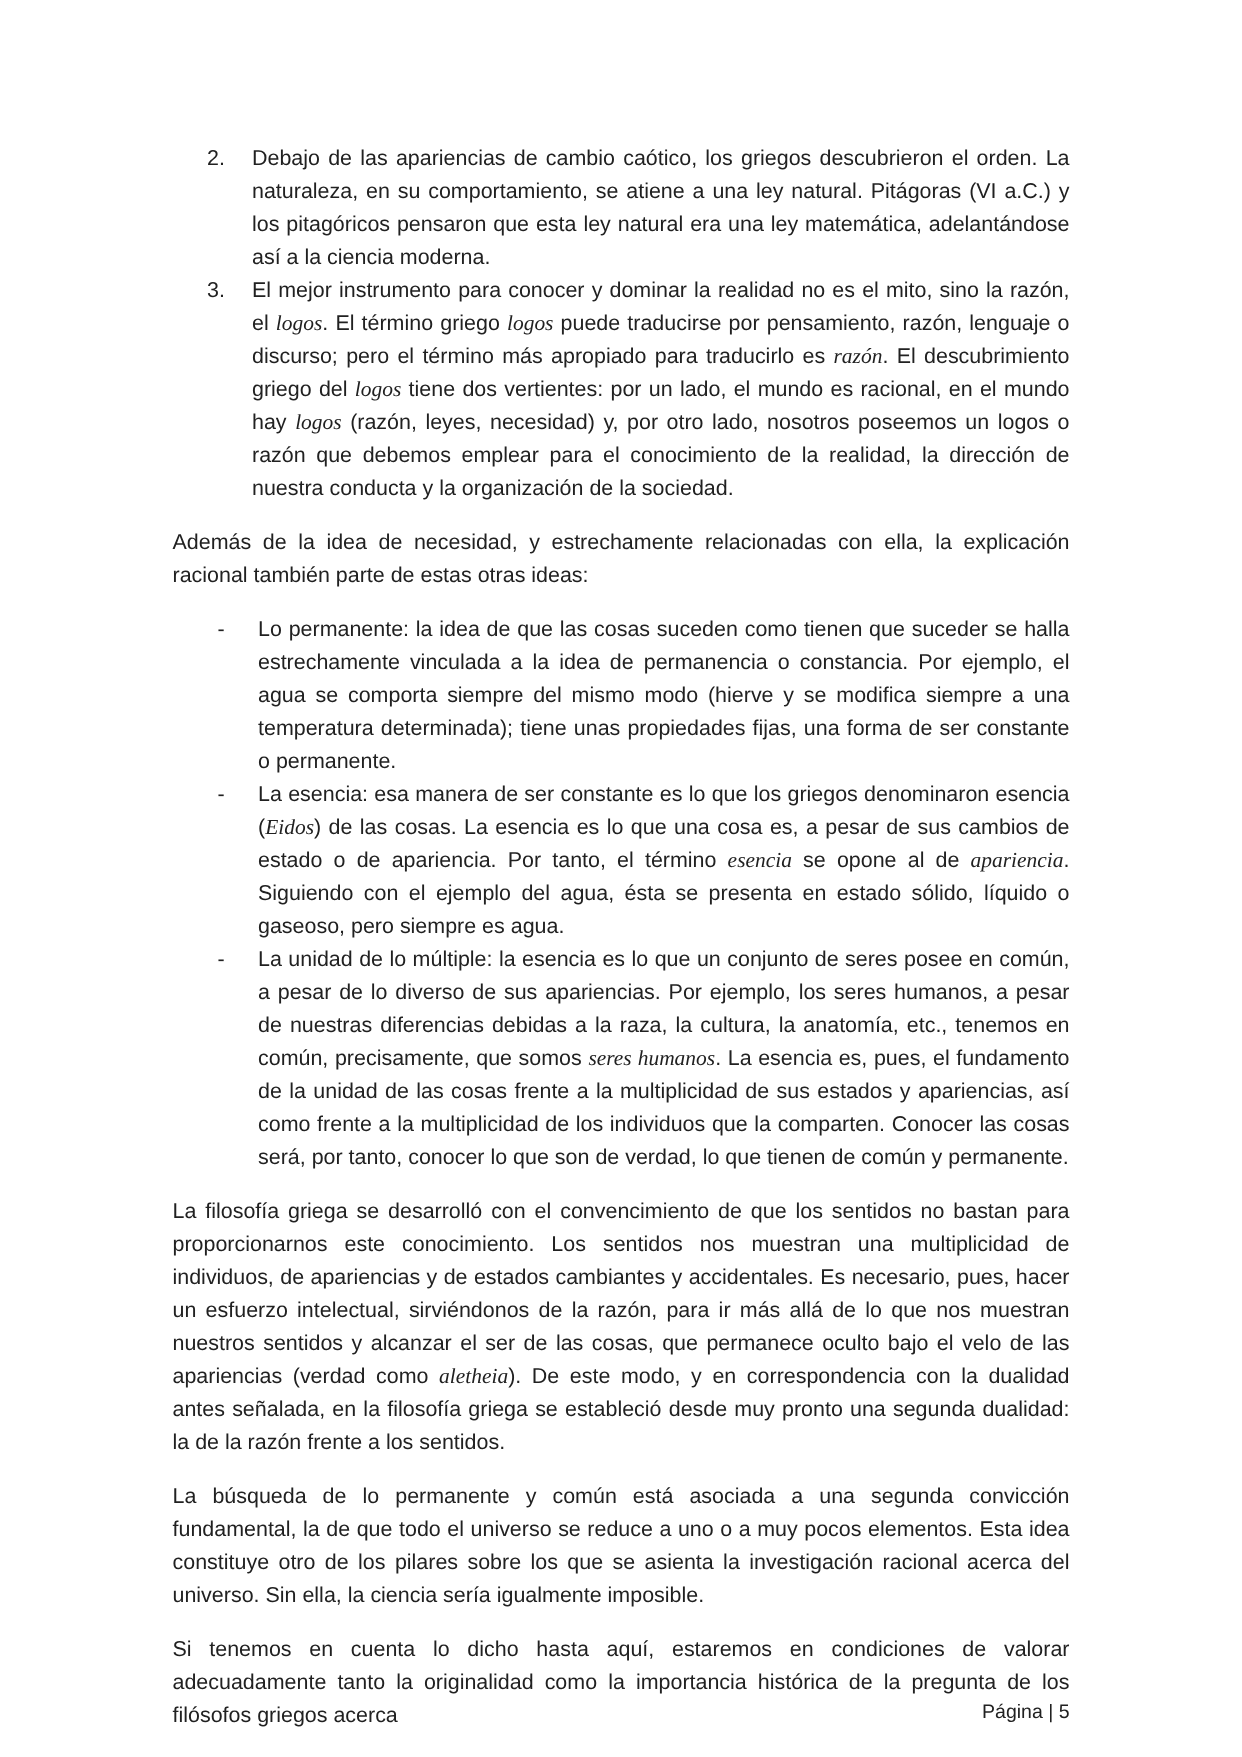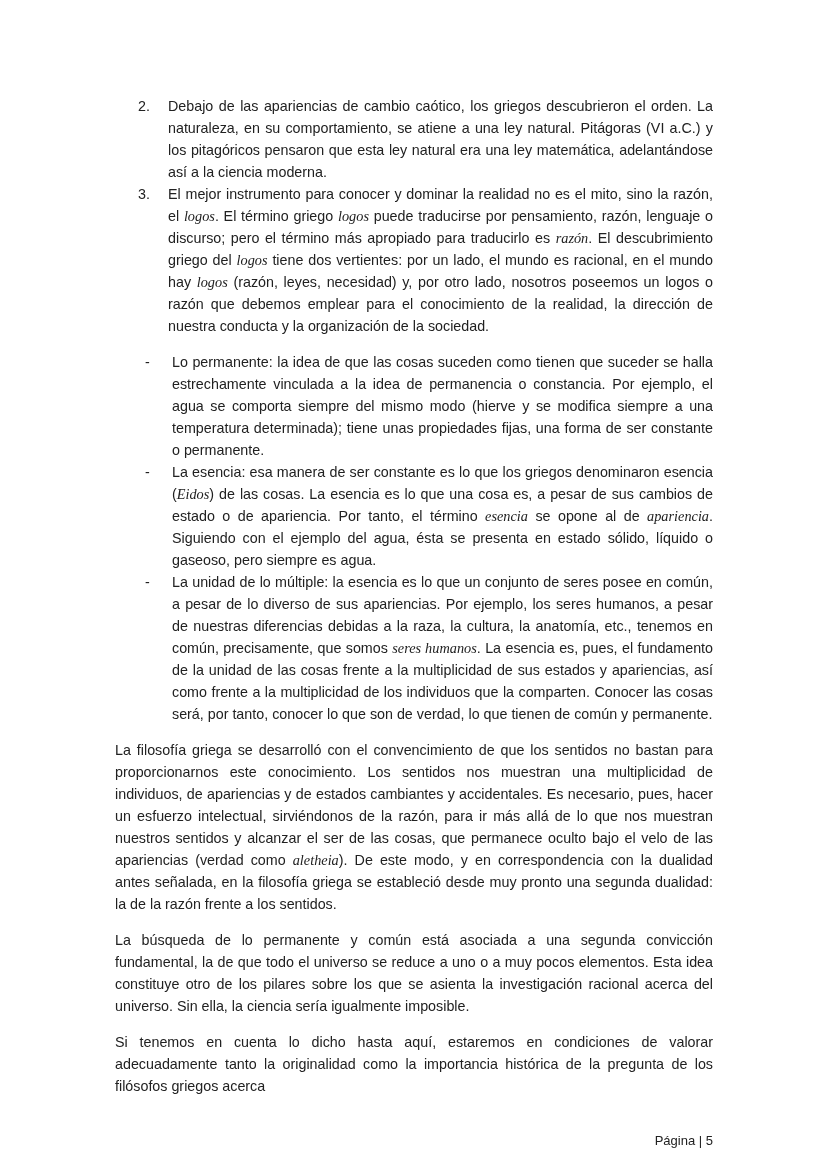--- a/index.html
+++ b/index.html
@@ -71,20 +71,21 @@
       <div class="list-row num-row">
         <span class="marker">2.</span>
         <div class="content-text">Debajo de las apariencias de cambio caótico, los griegos descubrieron el orden. La naturaleza, en su comportamiento, se atiene a una ley natural. Pitágoras (VI a.C.) y los pitagóricos pensaron que esta ley natural era una ley matemática, adelantándose así a la ciencia moderna.</div>
       </div>
       <div class="list-row num-row">
         <span class="marker">3.</span>
         <div class="content-text">El mejor instrumento para conocer y dominar la realidad no es el mito, sino la razón, el <i>logos</i>. El término griego <i>logos</i> puede traducirse por pensamiento, razón, lenguaje o discurso; pero el término más apropiado para traducirlo es <i>razón</i>. El descubrimiento griego del <i>logos</i> tiene dos vertientes: por un lado, el mundo es racional, en el mundo hay <i>logos</i> (razón, leyes, necesidad) y, por otro lado, nosotros poseemos un logos o razón que debemos emplear para el conocimiento de la realidad, la dirección de nuestra conducta y la organización de la sociedad.</div>
       </div>
     </div>
 
+    <p class="para">Además de la idea de necesidad, y estrechamente relacionadas con ella, la explicación racional también parte de estas otras ideas:</p>
 
     <div class="list-block">
       <div class="list-row dash-row">
         <span class="marker">-</span>
         <div class="content-text">Lo permanente: la idea de que las cosas suceden como tienen que suceder se halla estrechamente vinculada a la idea de permanencia o constancia. Por ejemplo, el agua se comporta siempre del mismo modo (hierve y se modifica siempre a una temperatura determinada); tiene unas propiedades fijas, una forma de ser constante o permanente.</div>
       </div>
       <div class="list-row dash-row">
         <span class="marker">-</span>
         <div class="content-text">La esencia: esa manera de ser constante es lo que los griegos denominaron esencia (<i>Eidos</i>) de las cosas. La esencia es lo que una cosa es, a pesar de sus cambios de estado o de apariencia. Por tanto, el término <i>esencia</i> se opone al de <i>apariencia</i>. Siguiendo con el ejemplo del agua, ésta se presenta en estado sólido, líquido o gaseoso, pero siempre es agua.</div>
       </div>

